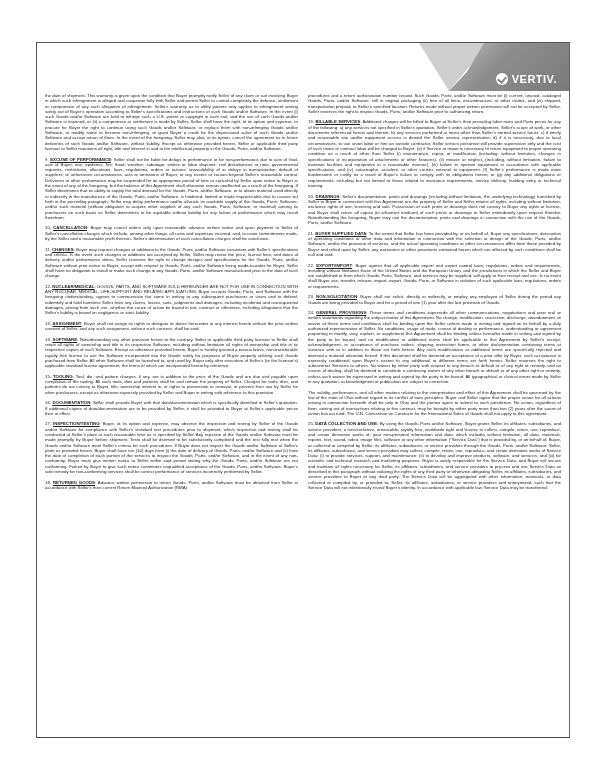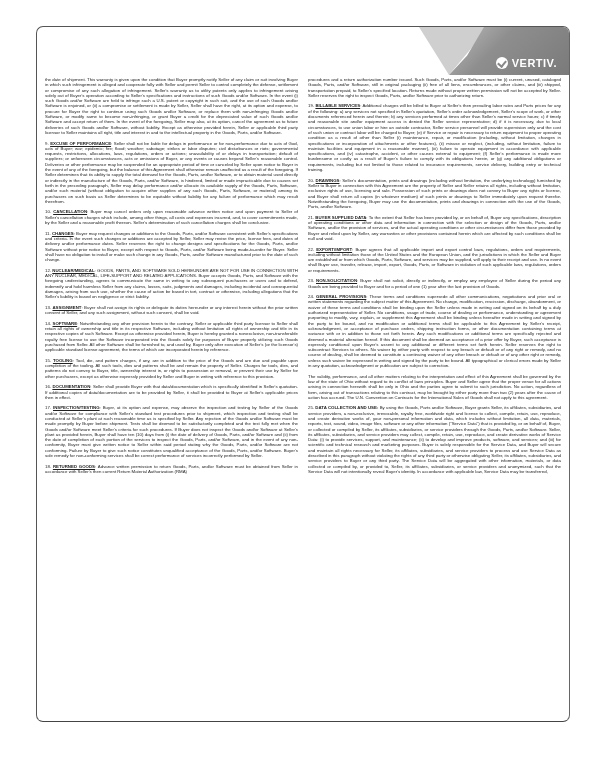--- a/index.html
+++ b/index.html
@@ -1,20 +1,20 @@
 <!DOCTYPE html>
 <html><head>
 <meta charset="utf-8">
 <style>
   html, body { margin: 0; padding: 0; background: #ffffff; }
   body { width: 600px; height: 777px; position: relative; overflow: hidden; font-family: "Liberation Sans", sans-serif; }
   .page {
-    position: absolute; left: 36px; top: 26px; width: 532px; height: 694px;
+    position: absolute; left: 36px; top: 42px; width: 532px; height: 694px;
     border-top: 1px solid #555; border-left: 1px solid #555; border-right: 1px solid #666;
-    border-bottom: 1.5px solid #444; background: #fff; overflow: hidden; border-radius: 7px;
+    border-bottom: 1.5px solid #444; background: #fff; overflow: hidden;
   }
   .banner {
     position: absolute; right: 0; top: 0; width: 150px; height: 48px; overflow: hidden;
   }
   .banner .tri1 {
     position: absolute; left: 0; top: 0; width: 0; height: 0;
     border-left: 30px solid transparent; border-right: 40px solid transparent;
     border-top: 48px solid #cfcfcf;
   }
   .banner .tri2 {

